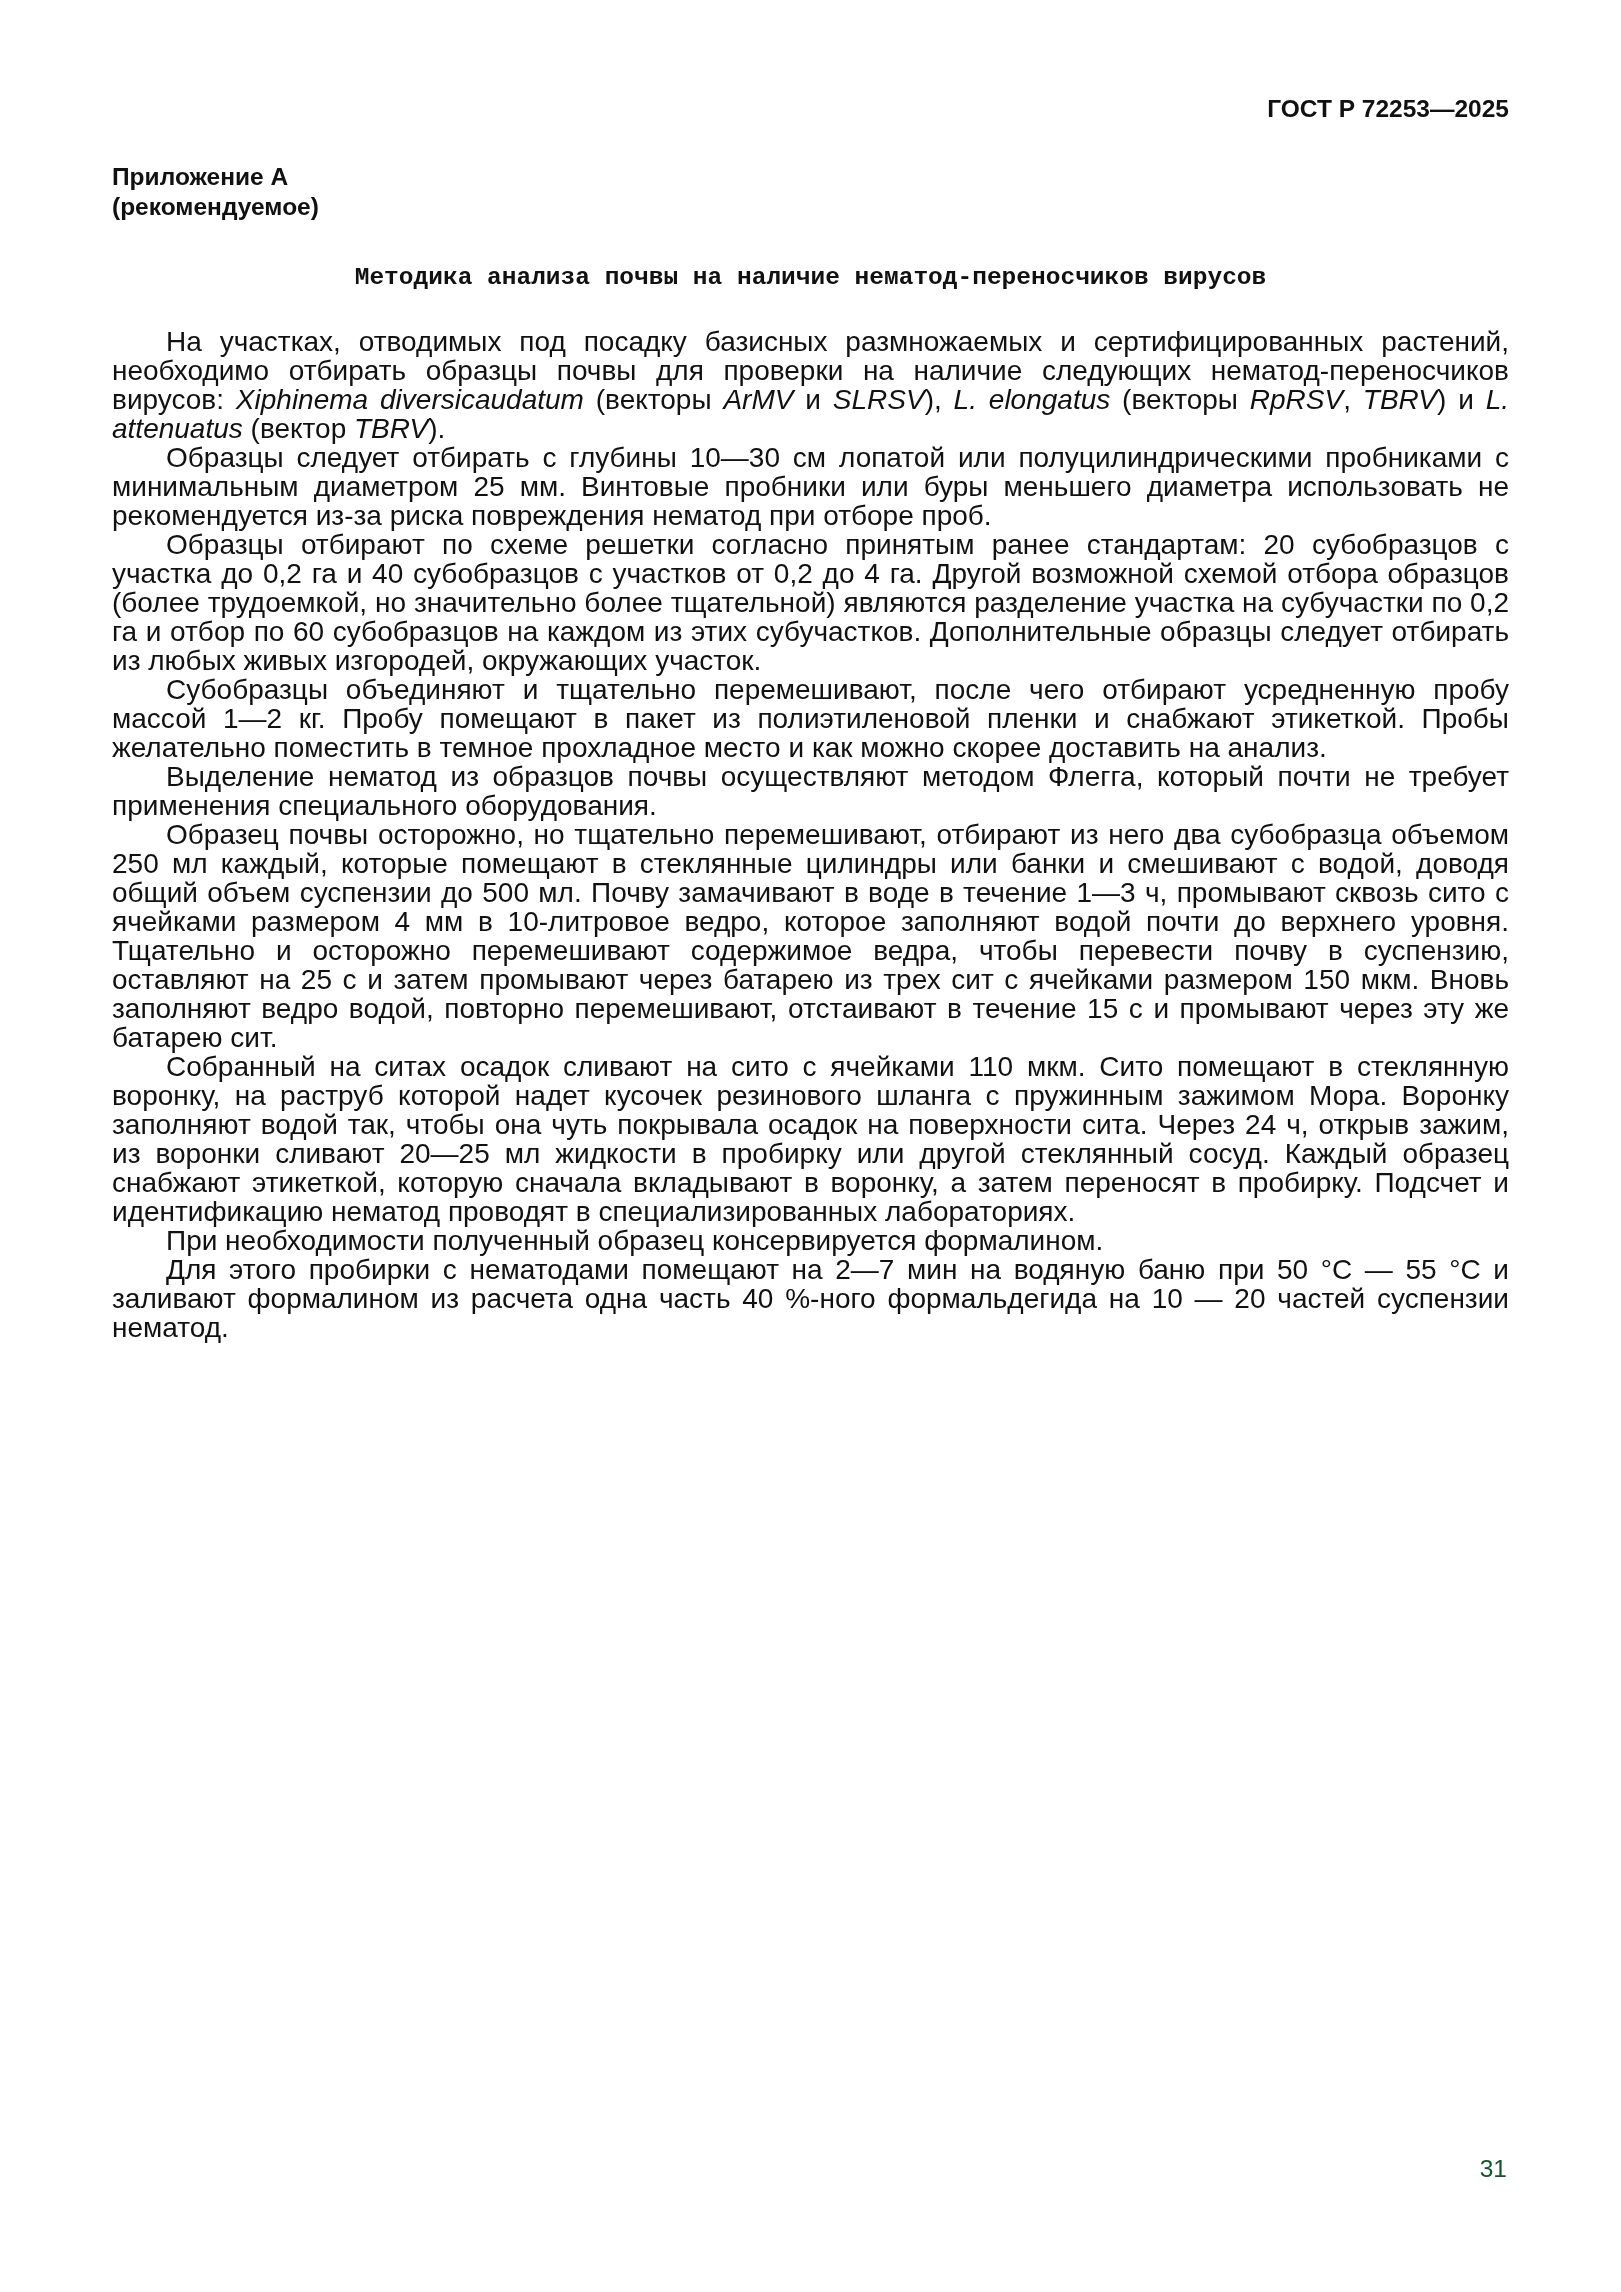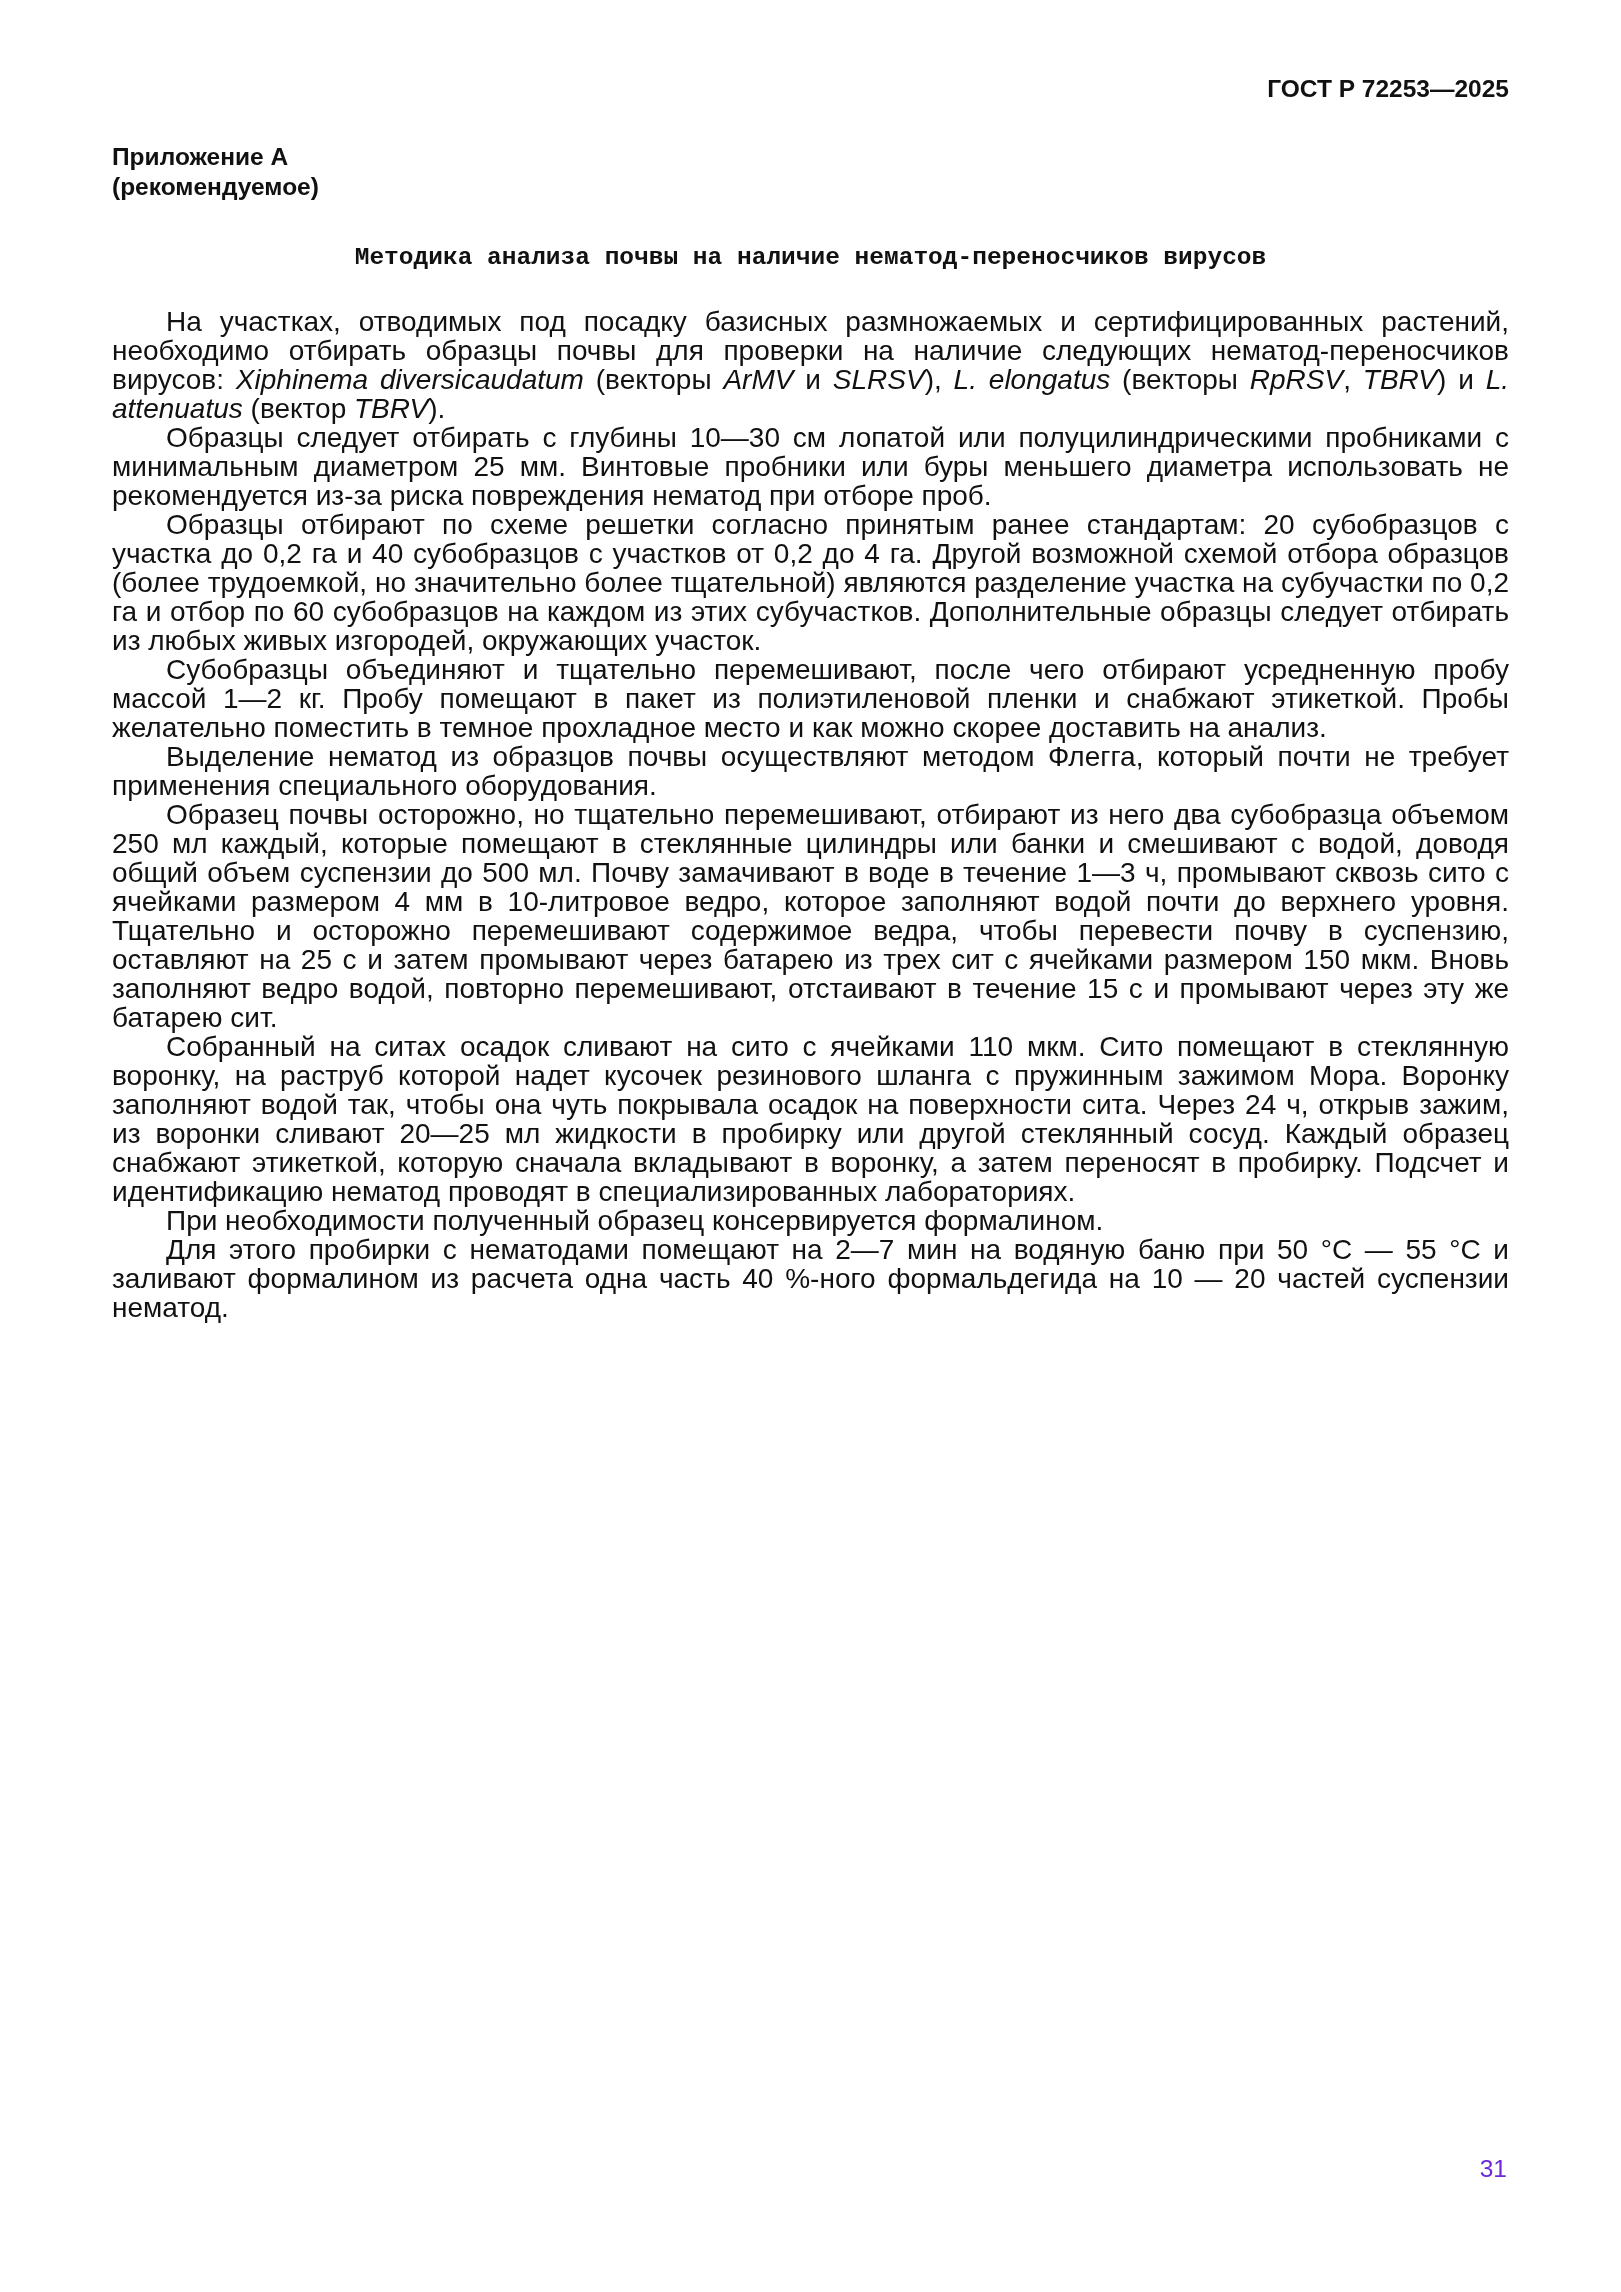--- a/index.html
+++ b/index.html
@@ -9,21 +9,21 @@
     position: relative;
     width: 1621px;
     height: 2293px;
     background: #ffffff;
     color: #111111;
     font-family: "Liberation Sans", sans-serif;
     overflow: hidden;
   }
 
   .content {
-    padding: 74px 112px 0 112px;
+    padding: 94px 112px 0 112px;
   }
 
   .doc-code {
     text-align: right;
     font-weight: 700;
     font-size: 24.5px;
     line-height: 29px;
   }
 
   .appendix-block {
@@ -55,21 +55,21 @@
   }
 
   .it { font-style: italic; }
 
   .page-number {
     position: absolute;
     right: 114px;
     bottom: 110px;
     font-size: 24.5px;
     line-height: 29px;
-    color: #6d28d9;
+    color: #14532d;
   }
 </style>
 </head>
 <body>
 
 <div class="page">
   <div class="content">
 
     <div class="doc-code">ГОСТ Р 72253—2025</div>
 

